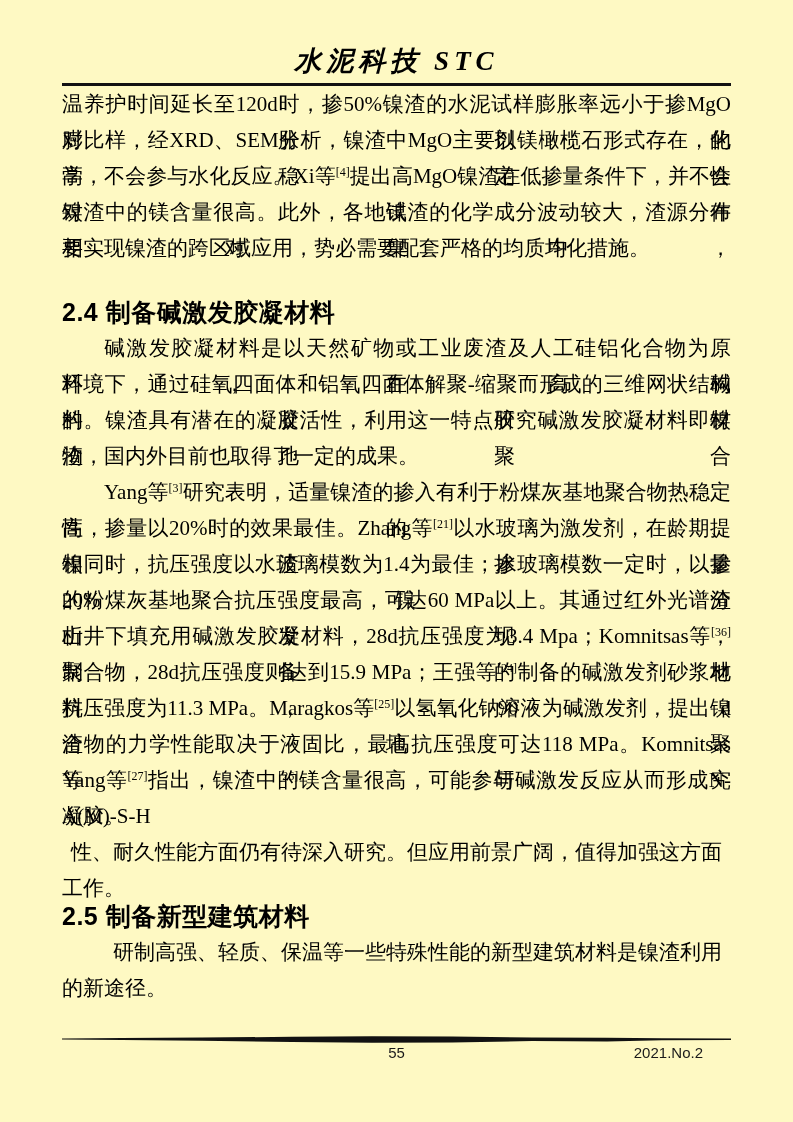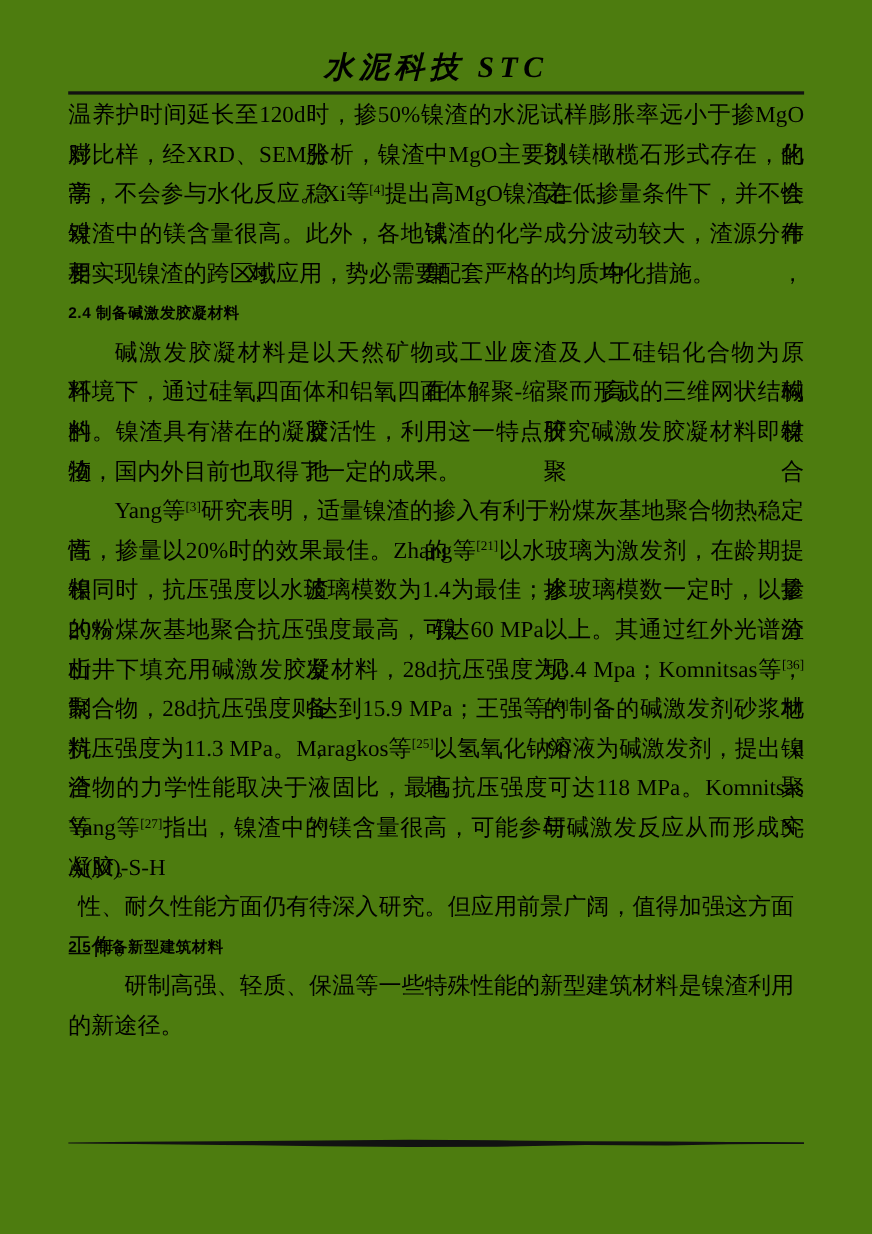--- a/index.html
+++ b/index.html
@@ -4,21 +4,21 @@
 <style>
   html, body { margin: 0; padding: 0; }
   body {
     width: 793px; height: 1122px;
     background: #ffffff;
     position: relative;
     font-family: "Liberation Serif", "DejaVu Serif", serif;
     color: #000000;
     overflow: hidden;
   }
-  .page { position: absolute; inset: 0; background: #4d7c0f; }
+  .page { position: absolute; inset: 0; background: #fef9c3; }
   .journal-title {
     position: absolute;
     left: 62px; width: 669px; top: 42px; height: 38px;
     text-align: center;
     font-size: 27px;
     font-style: italic;
     font-weight: bold;
     letter-spacing: 5px;
     line-height: 38px;
   }
@@ -40,22 +40,23 @@
     text-justify: inter-character;
     overflow: visible;
   }
   .line.end { text-align: center; text-align-last: left; }
   .line.indent { text-indent: 42px; }
   .heading {
     height: 36px;
     line-height: 36px;
     font-family: "Liberation Sans", "DejaVu Sans", sans-serif;
     font-weight: bold;
-    font-size: 14px;
+    font-size: 25px;
     letter-spacing: 0.5px;
+    margin-top: 28px;
   }
   sup.cite {
     font-size: 12px;
     line-height: 0;
     vertical-align: 0.55em;
     letter-spacing: 0;
   }
   sub.chem {
     font-size: 12px;
     line-height: 0;
@@ -128,14 +129,18 @@
     </div>
 
   <div class="footer-rule-wrap">
     <svg width="669" height="10" viewBox="0 0 669 10" xmlns="http://www.w3.org/2000/svg">
       <polygon fill="#121212" points="
         0,3.6 60,3.0 140,2.6 230,1.8 310,1.2 390,1.6 470,2.6 545,2.8 600,3.2 669,3.4
         669,4.9 600,5.2 545,6.4 470,6.0 390,7.4 310,7.8 230,7.0 140,5.8 60,5.0 0,4.6"></polygon>
     </svg>
   </div>
 
+  <div class="footer-row">
+    <div class="page-number">55</div>
+    <div class="issue-label">2021.No.2</div>
+  </div>
 
 </div>
 
 </body></html>

